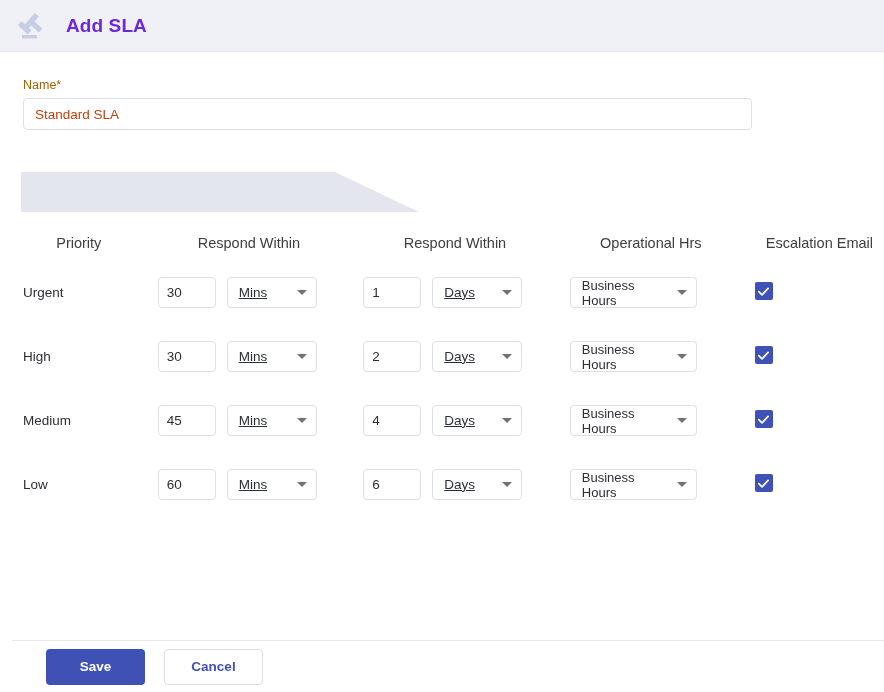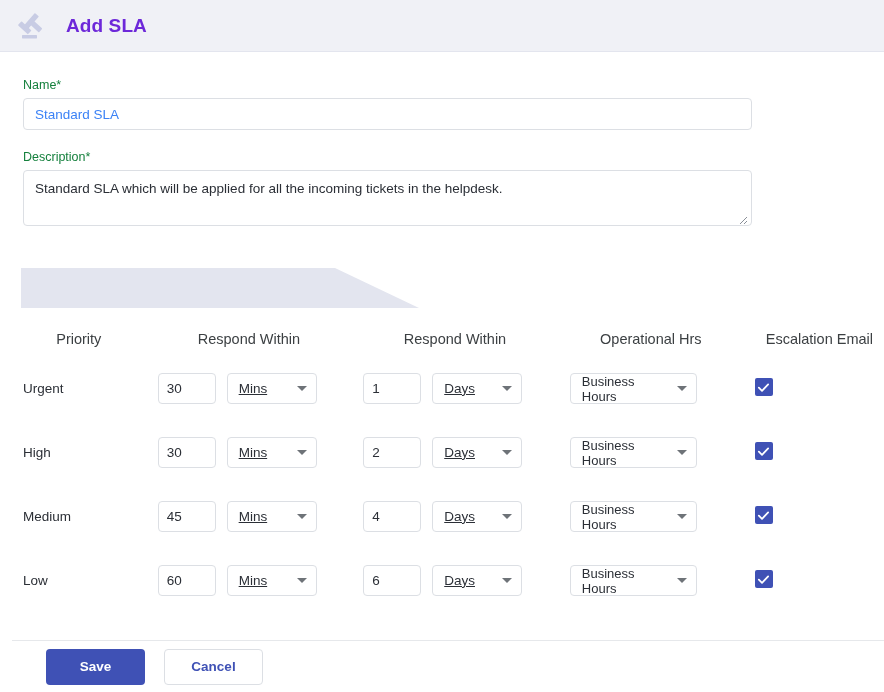--- a/index.html
+++ b/index.html
@@ -47,36 +47,36 @@
     padding: 0 0 0 0;
     position: relative;
     height: 588px;
     overflow: hidden;
   }
 
   .field-block { padding-left: 23px; }
 
   .field-label {
     font-size: 12.5px;
-    color: #15803d;
+    color: #a16207;
     margin-bottom: 6px;
     font-weight: normal;
   }
 
   .name-wrap { padding-top: 26px; }
 
   input.text-input {
     width: 729px;
     height: 32px;
     border: 1px solid #dcdfe4;
     border-radius: 4px;
     background: #fff;
     font-family: "Liberation Sans", sans-serif;
     font-size: 13.5px;
-    color: #3b82f6;
+    color: #c2410c;
     padding: 0 11px;
     outline: none;
   }
 
   .desc-wrap { padding-top: 20px; }
 
   .textarea-box {
     position: relative;
     width: 729px;
     height: 56px;
@@ -274,31 +274,20 @@
   <span class="header-title">Add SLA</span>
 </div>
 
 <div class="content">
 
   <div class="field-block name-wrap">
     <div class="field-label">Name*</div>
     <input class="text-input" type="text" value="Standard SLA" style="">
   </div>
 
-  <div class="field-block desc-wrap">
-    <div class="field-label">Description*</div>
-    <div class="textarea-box">
-      <textarea class="desc-input" style="">Standard SLA which will be applied for all the incoming tickets in the helpdesk.</textarea>
-      <span class="resize-grip">
-        <svg width="12" height="12" viewBox="0 0 12 12">
-          <path d="M11 4 L4 11 M11 8 L8 11" stroke="#8a8f98" stroke-width="1" fill="none"></path>
-        </svg>
-      </span>
-    </div>
-  </div>
 
   <div class="ribbon-wrap">
     <div class="ribbon"></div>
   </div>
 
   <table class="sla-table">
     <thead>
       <tr>
         <th class="col-priority">Priority</th>
         <th class="col-respond">Respond Within</th>

